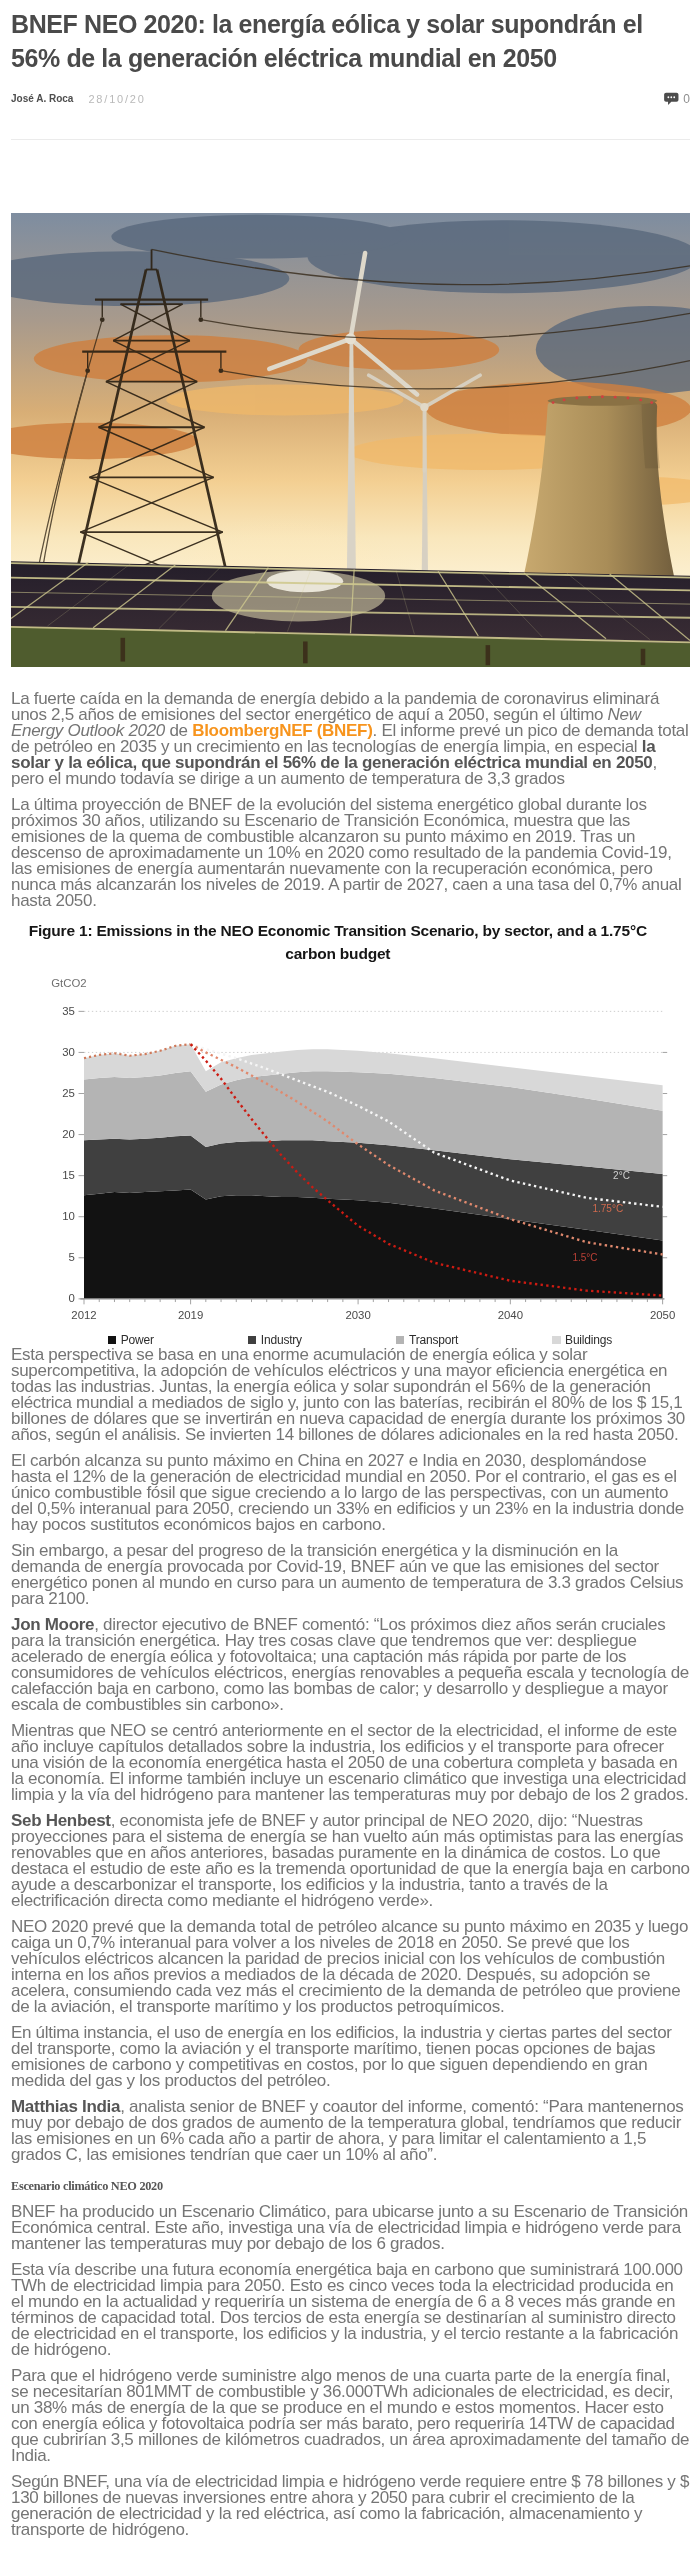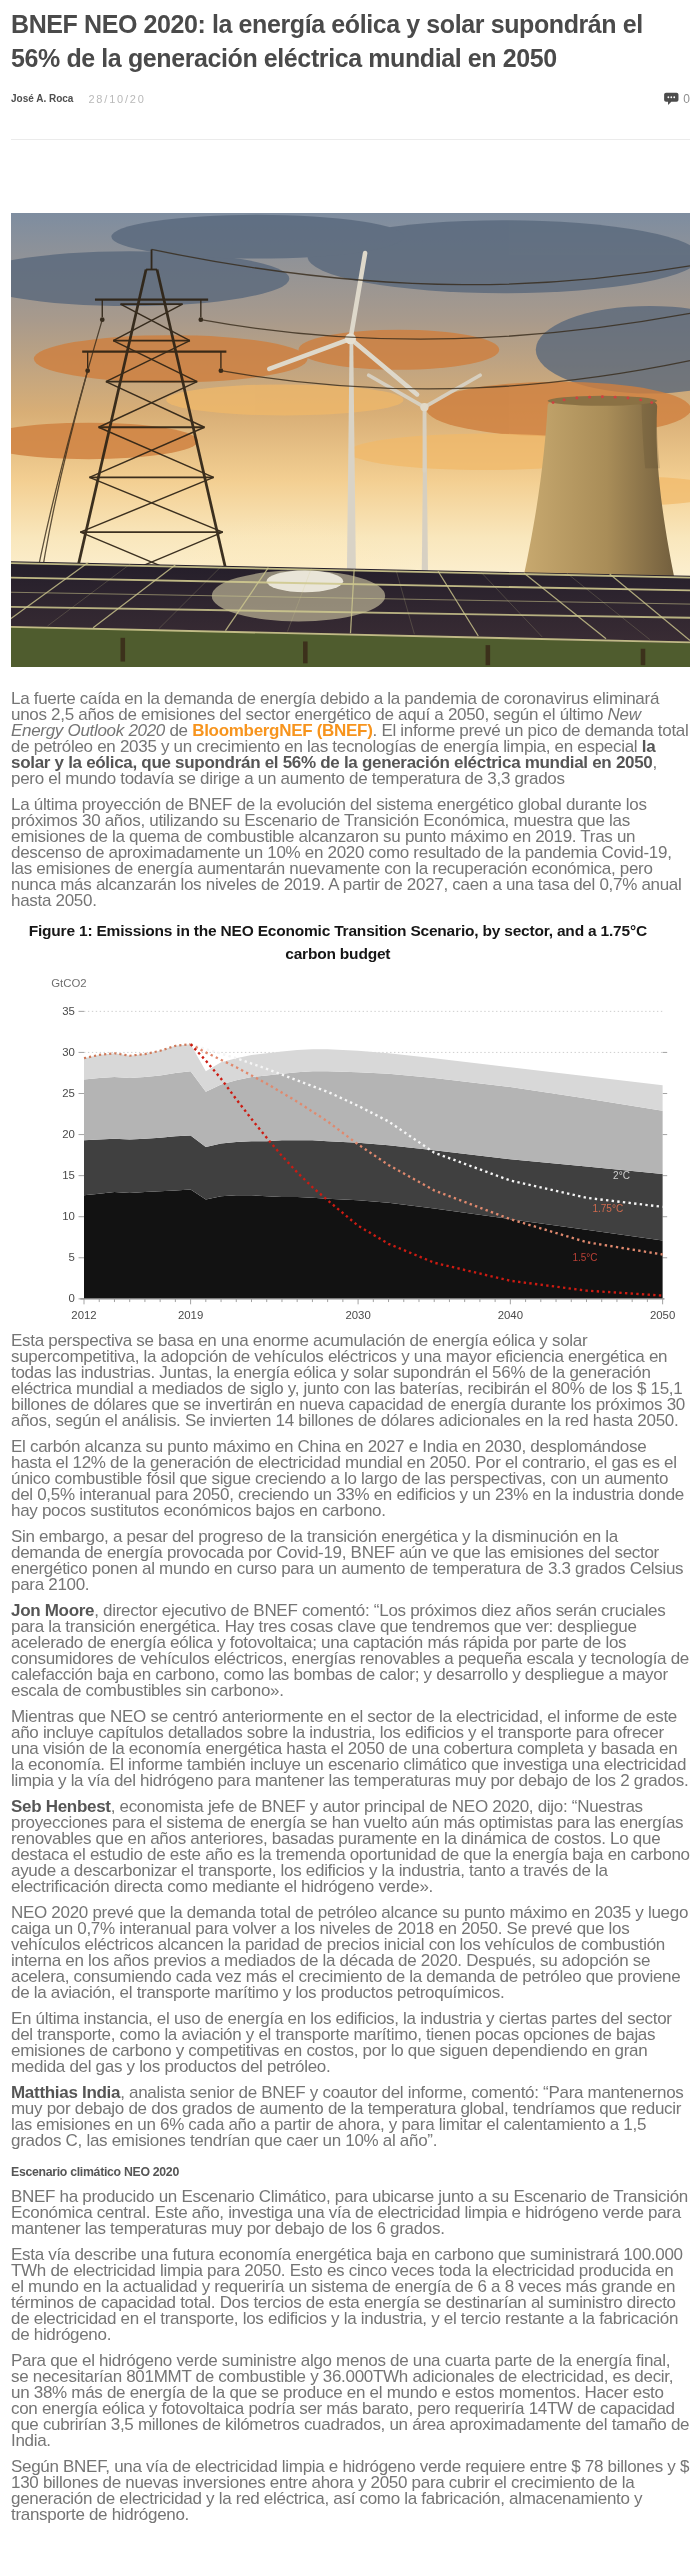--- a/index.html
+++ b/index.html
@@ -10,21 +10,21 @@
   .author{font-weight:bold;color:#4e4e4e;font-size:10px;margin-right:15px;}
   .date{color:#b9b9b9;font-size:11px;letter-spacing:1.8px;}
   .comments{margin-left:auto;display:flex;align-items:center;gap:4.6px;color:#8e8e8e;font-size:12px;text-decoration:none;}
   .divider{border:none;border-top:0.9px solid #ebebeb;margin:33px 0 0 0;}
   .hero{margin-top:73px;width:679px;height:454px;display:block;}
   .article-body{font-size:17px;line-height:16px;letter-spacing:-0.3px;color:#757575;}
   .article-body p{margin:0 0 10px 0;}
   .article-body .b{font-weight:bold;color:#565656;}
   .article-body .i{font-style:italic;}
   .article-body a.link{color:#f7941d;font-weight:bold;text-decoration:none;}
-  .subheading{font-weight:bold;color:#565656;margin:16px 0 10px 0;font-size:12.3px;letter-spacing:-0.3px;}
+  .subheading{font-weight:bold;color:#565656;margin:16px 0 10px 0;font-size:12.3px;letter-spacing:-0.3px;font-family:Liberation Serif, serif;}
   .fig-caption{font-weight:bold;color:#161616;font-size:15.5px;line-height:23px;letter-spacing:-0.2px;margin:7.3px 0 7.3px 1.8px;width:650px;text-align:center;}
   .chart-wrap{width:679px;}
   .legend{display:flex;justify-content:space-between;padding:0 78px 0 97px;font-size:12px;color:#2d2d2d;letter-spacing:-0.2px;}
   .legend-item{display:flex;align-items:center;gap:4.6px;}
   .swatch{width:8.2px;height:8.2px;display:inline-block;}
   .source{font-style:italic;color:#333333;font-size:13.2px;margin:11px 0 14.6px 1.8px;letter-spacing:-0.2px;}
 </style>
 </head>
 <body>
 
@@ -305,20 +305,38 @@
         <line x1="663.9473684210526" y1="358" x2="663.9473684210526" y2="361.5" stroke="#9a9a9a" stroke-width="1"></line>
         <line x1="680.6315789473684" y1="358" x2="680.6315789473684" y2="361.5" stroke="#9a9a9a" stroke-width="1"></line>
         <line x1="697.3157894736842" y1="358" x2="697.3157894736842" y2="361.5" stroke="#9a9a9a" stroke-width="1"></line>
         <line x1="714" y1="358" x2="714" y2="364" stroke="#9a9a9a" stroke-width="1"></line>
         <text x="80" y="380" font-size="12.5" fill="#4a4a4a" text-anchor="middle">2012</text>
         <text x="196.78947368421052" y="380" font-size="12.5" fill="#4a4a4a" text-anchor="middle">2019</text>
         <text x="380.3157894736842" y="380" font-size="12.5" fill="#4a4a4a" text-anchor="middle">2030</text>
         <text x="547.1578947368421" y="380" font-size="12.5" fill="#4a4a4a" text-anchor="middle">2040</text>
         <text x="714" y="380" font-size="12.5" fill="#4a4a4a" text-anchor="middle">2050</text>
       </svg>
+    <div class="legend" id="chart-legend">
+        <span class="legend-item">
+          <span class="swatch" style="background: rgb(18, 18, 18);"></span>
+          <span>Power</span>
+        </span>
+        <span class="legend-item">
+          <span class="swatch" style="background: rgb(64, 64, 64);"></span>
+          <span>Industry</span>
+        </span>
+        <span class="legend-item">
+          <span class="swatch" style="background: rgb(180, 180, 180);"></span>
+          <span>Transport</span>
+        </span>
+        <span class="legend-item">
+          <span class="swatch" style="background: rgb(216, 216, 216);"></span>
+          <span>Buildings</span>
+        </span>
+      </div>
   </div>
 
   <div class="article-body" id="after-figure-paragraphs">
       <p><span class="">Esta perspectiva se basa en una enorme acumulación de energía eólica y solar supercompetitiva, la adopción de vehículos eléctricos y una mayor eficiencia energética en todas las industrias. Juntas, la energía eólica y solar supondrán el 56% de la generación eléctrica mundial a mediados de siglo y, junto con las baterías, recibirán el 80% de los $ 15,1 billones de dólares que se invertirán en nueva capacidad de energía durante los próximos 30 años, según el análisis. Se invierten 14 billones de dólares adicionales en la red hasta 2050.</span></p>
       <p><span class="">El carbón alcanza su punto máximo en China en 2027 e India en 2030, desplomándose hasta el 12% de la generación de electricidad mundial en 2050. Por el contrario, el gas es el único combustible fósil que sigue creciendo a lo largo de las perspectivas, con un aumento del 0,5% interanual para 2050, creciendo un 33% en edificios y un 23% en la industria donde hay pocos sustitutos económicos bajos en carbono.</span></p>
       <p><span class="">Sin embargo, a pesar del progreso de la transición energética y la disminución en la demanda de energía provocada por Covid-19, BNEF aún ve que las emisiones del sector energético ponen al mundo en curso para un aumento de temperatura de 3.3 grados Celsius para 2100.</span></p>
       <p><span class="b">Jon Moore</span><span class="">, director ejecutivo de BNEF comentó: “Los próximos diez años serán cruciales para la transición energética. Hay tres cosas clave que tendremos que ver: despliegue acelerado de energía eólica y fotovoltaica; una captación más rápida por parte de los consumidores de vehículos eléctricos, energías renovables a pequeña escala y tecnología de calefacción baja en carbono, como las bombas de calor; y desarrollo y despliegue a mayor escala de combustibles sin carbono».</span></p>
       <p><span class="">Mientras que NEO se centró anteriormente en el sector de la electricidad, el informe de este año incluye capítulos detallados sobre la industria, los edificios y el transporte para ofrecer una visión de la economía energética hasta el 2050 de una cobertura completa y basada en la economía. El informe también incluye un escenario climático que investiga una electricidad limpia y la vía del hidrógeno para mantener las temperaturas muy por debajo de los 2 grados.</span></p>
       <p><span class="b">Seb Henbest</span><span class="">, economista jefe de BNEF y autor principal de NEO 2020, dijo: “Nuestras proyecciones para el sistema de energía se han vuelto aún más optimistas para las energías renovables que en años anteriores, basadas puramente en la dinámica de costos. Lo que destaca el estudio de este año es la tremenda oportunidad de que la energía baja en carbono ayude a descarbonizar el transporte, los edificios y la industria, tanto a través de la electrificación directa como mediante el hidrógeno verde».</span></p>
       <p><span class="">NEO 2020 prevé que la demanda total de petróleo alcance su punto máximo en 2035 y luego caiga un 0,7% interanual para volver a los niveles de 2018 en 2050. Se prevé que los vehículos eléctricos alcancen la paridad de precios inicial con los vehículos de combustión interna en los años previos a mediados de la década de 2020. Después, su adopción se acelera, consumiendo cada vez más el crecimiento de la demanda de petróleo que proviene de la aviación, el transporte marítimo y los productos petroquímicos.</span></p>

